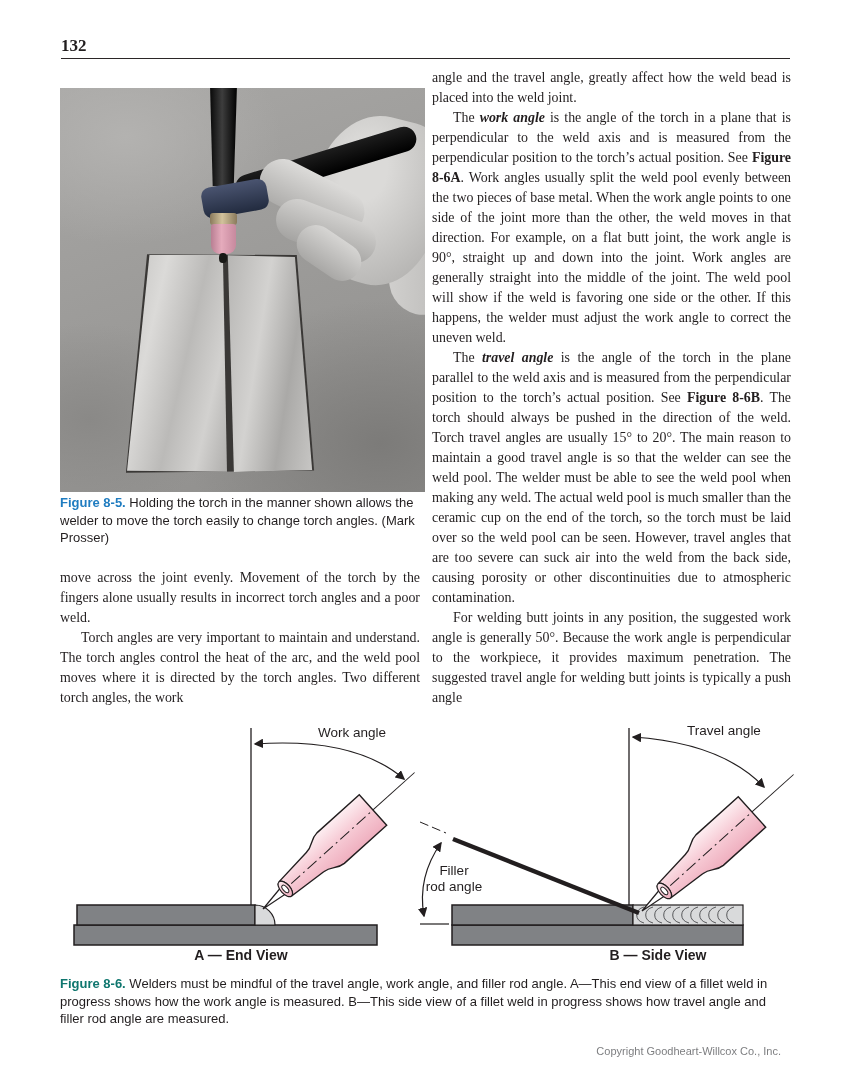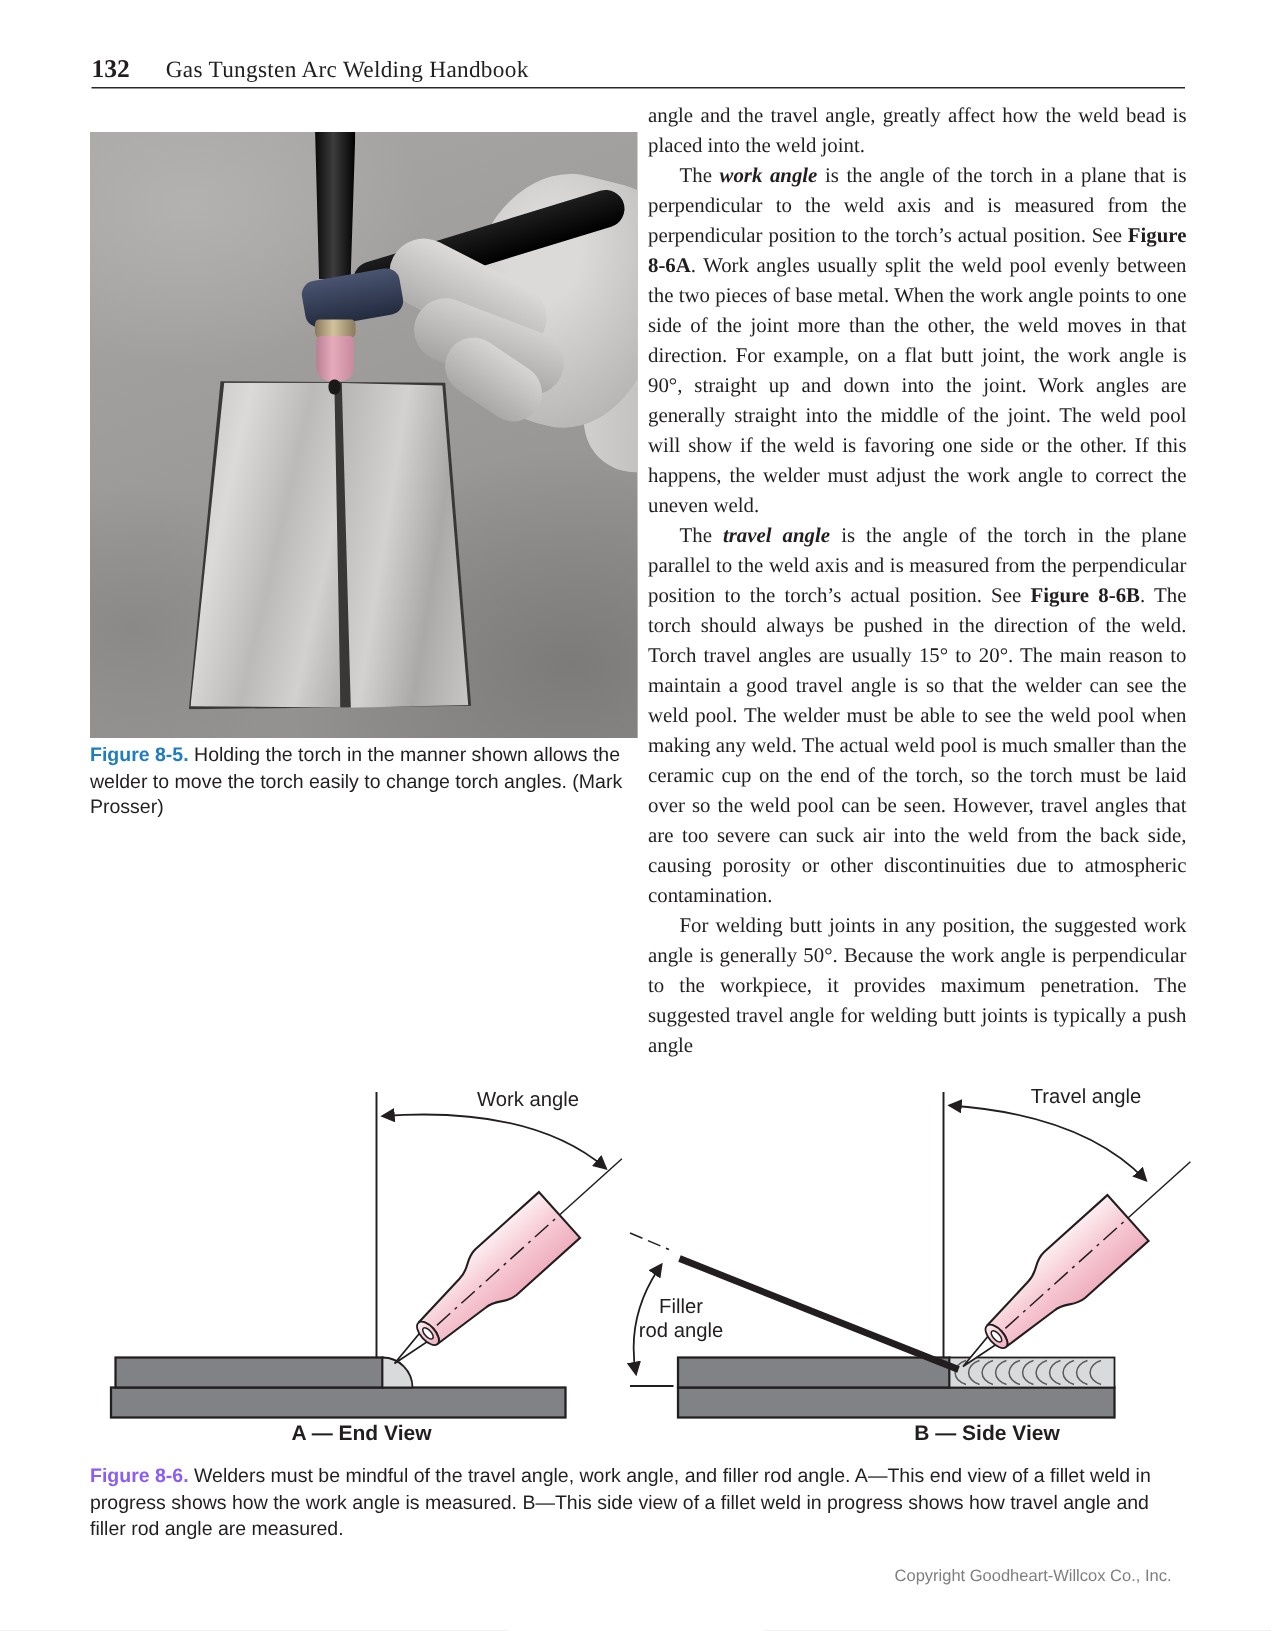--- a/index.html
+++ b/index.html
@@ -77,21 +77,20 @@
   .dlabel { font-family:"Liberation Sans", sans-serif; font-size:13.5px; fill:#221e1f; }
   .dview  { font-family:"Liberation Sans", sans-serif; font-size:14px; font-weight:bold; fill:#221e1f; }
 </style>
 </head>
 <body>
 
 <div class="page">
 
   <div class="header">
     <span class="page-num">132</span>
-    <span class="book-title">Gas Tungsten Arc Welding Handbook</span>
   </div>
   <div class="header-rule"></div>
 
   <div class="photo">
     <div class="plates-shadow"></div>
     <div class="plate-left"></div>
     <div class="plate-right"></div>
     <div class="glove-cuff"></div>
     <div class="glove-palm"></div>
     <div class="torch-cable"></div>
@@ -101,20 +100,22 @@
     <div class="torch-tube"></div>
     <div class="torch-head"></div>
     <div class="torch-collar"></div>
     <div class="torch-cup"></div>
     <div class="torch-electrode"></div>
   </div>
 
   <p class="caption fig85-cap"><span class="cap-label" style="color:#1f7cc0">Figure 8-5.</span><span> Holding the torch in the manner shown allows the welder to move the torch easily to change torch angles. (Mark Prosser)</span></p>
 
   <div class="left-body bodytext">
+    <p class="para noindent">move across the joint evenly. Movement of the torch by the fingers alone usually results in incorrect torch angles and a poor weld.</p>
+    <p class="para">Torch angles are very important to maintain and understand. The torch angles control the heat of the arc, and the weld pool moves where it is directed by the torch angles. Two different torch angles, the work</p>
   </div>
 
   <div class="right-col bodytext">
     <p class="para noindent">angle and the travel angle, greatly affect how the weld bead is placed into the weld joint.</p>
     <p class="para"><span>The </span><span class="bi">work angle</span><span> is the angle of the torch in a plane that is perpendicular to the weld axis and is measured from the perpendicular position to the torch’s actual position. See </span><span class="b">Figure 8-6A</span><span>. Work angles usually split the weld pool evenly between the two pieces of base metal. When the work angle points to one side of the joint more than the other, the weld moves in that direction. For example, on a flat butt joint, the work angle is 90°, straight up and down into the joint. Work angles are generally straight into the middle of the joint. The weld pool will show if the weld is favoring one side or the other. If this happens, the welder must adjust the work angle to correct the uneven weld.</span></p>
     <p class="para"><span>The </span><span class="bi">travel angle</span><span> is the angle of the torch in the plane parallel to the weld axis and is measured from the perpendicular position to the torch’s actual position. See </span><span class="b">Figure 8-6B</span><span>. The torch should always be pushed in the direction of the weld. Torch travel angles are usually 15° to 20°. The main reason to maintain a good travel angle is so that the welder can see the weld pool. The welder must be able to see the weld pool when making any weld. The actual weld pool is much smaller than the ceramic cup on the end of the torch, so the torch must be laid over so the weld pool can be seen. However, travel angles that are too severe can suck air into the weld from the back side, causing porosity or other discontinuities due to atmospheric contamination.</span></p>
     <p class="para">For welding butt joints in any position, the suggested work angle is generally 50°. Because the work angle is perpendicular to the workpiece, it provides maximum penetration. The suggested travel angle for welding butt joints is typically a push angle</p>
   </div>
 
   <div class="diagram">
@@ -174,17 +175,17 @@
         <path d="M386,130 Q362,164 369,203" fill="none" stroke="#221e1f" stroke-width="1.2" marker-start="url(#arr)" marker-end="url(#arr)"></path>
         <use href="#torch" transform="translate(587,198) rotate(-42)"></use>
         <text class="dlabel" x="669" y="22" text-anchor="middle">Travel angle</text>
         <text class="dlabel" x="399" y="162" text-anchor="middle">Filler</text>
         <text class="dlabel" x="399" y="178" text-anchor="middle">rod angle</text>
         <text class="dview" x="603" y="247" text-anchor="middle">B — Side View</text>
       </g>
     </svg>
   </div>
 
-  <p class="caption fig86-cap"><span class="cap-label" style="color:#8b5cf6">Figure 8-6.</span><span> Welders must be mindful of the travel angle, work angle, and filler rod angle. A—This end view of a fillet weld in progress shows how the work angle is measured. B—This side view of a fillet weld in progress shows how travel angle and filler rod angle are measured.</span></p>
+  <p class="caption fig86-cap"><span class="cap-label" style="color:#0f766e">Figure 8-6.</span><span> Welders must be mindful of the travel angle, work angle, and filler rod angle. A—This end view of a fillet weld in progress shows how the work angle is measured. B—This side view of a fillet weld in progress shows how travel angle and filler rod angle are measured.</span></p>
 
   <div class="copyright">Copyright Goodheart-Willcox Co., Inc.</div>
 
 </div>
 
 </body></html>

